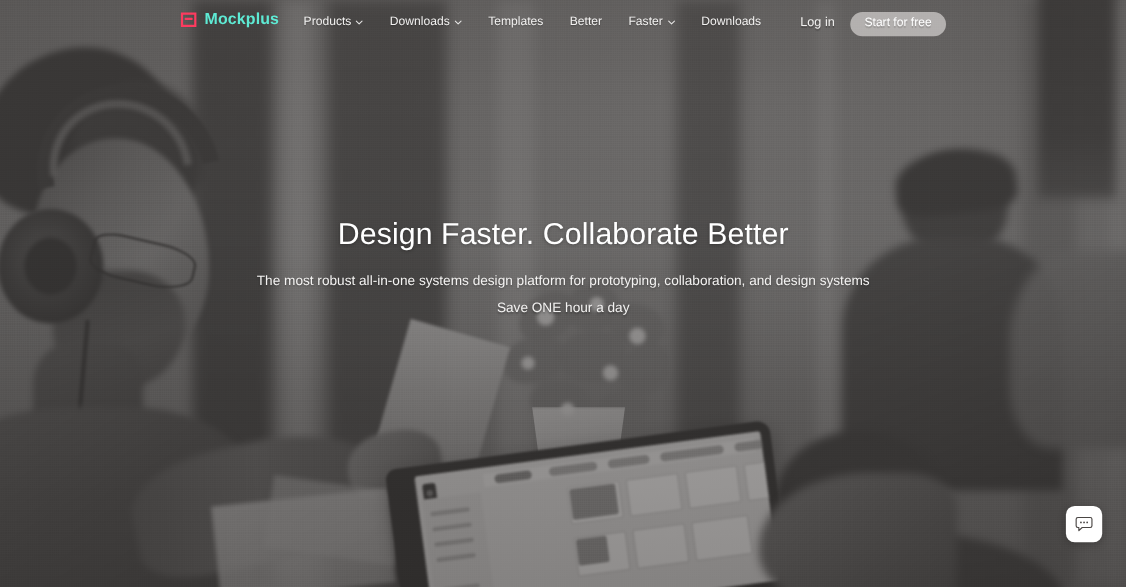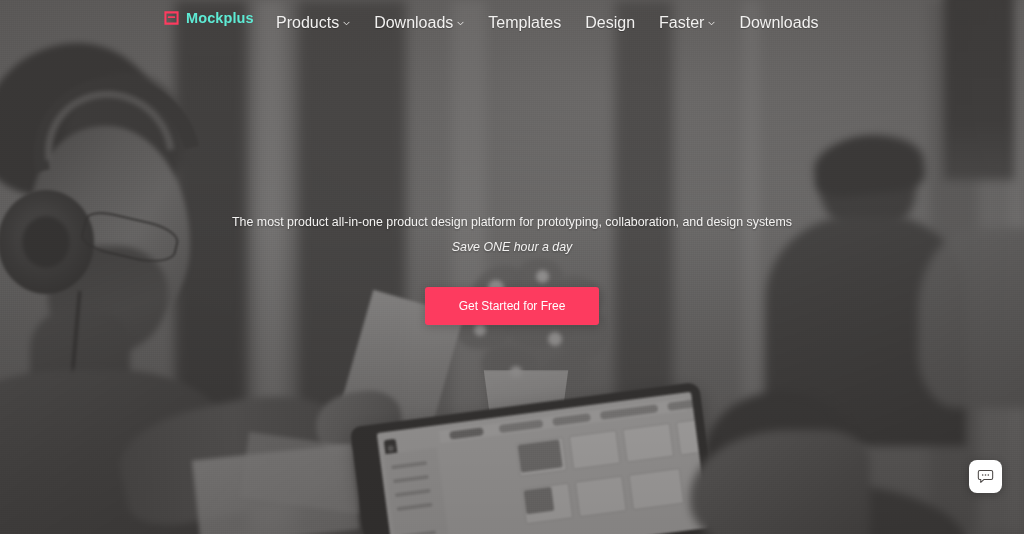--- a/index.html
+++ b/index.html
@@ -286,21 +286,21 @@
     color: #5eead4; font-size: 14.5px; font-weight: 700; letter-spacing: .1px;
     line-height: 1;
   }
 
   .nav {
     position: absolute; left: 276px; top: 15px;
     display: flex; align-items: center; gap: 24px;
   }
   .nav-item {
     display: flex; align-items: center; gap: 4px;
-    color: #f2f1f0; font-size: 16px; line-height: 1;
+    color: #f2f1f0; font-size: 11px; line-height: 1;
     cursor: pointer; white-space: nowrap;
     text-shadow: 0 1px 1px rgba(0,0,0,.25);
   }
   .caret { width: 7px; height: 5px; display: block; opacity: .92; }
 
   .auth {
     position: absolute; right: 164px; top: 11px;
     display: flex; align-items: center; gap: 14px;
   }
   .login-link {
@@ -339,21 +339,20 @@
     font-size: 12.4px;
     line-height: 1.1;
     text-shadow: 0 1px 2px rgba(0,0,0,.32);
   }
   .hero .sub2 {
     margin: 11px 0 0;
     color: #f4f3f2;
     font-size: 12.4px;
     line-height: 1.1;
     text-shadow: 0 1px 2px rgba(0,0,0,.32);
-    font-style: italic;
   }
   .cta-wrap { margin-top: 33px; }
   .cta-btn {
     display: inline-block;
     background: #fd3b5f;
     color: #ffffff;
     font-size: 12px;
     padding: 13px 34px;
     border-radius: 3px;
     line-height: 1;
@@ -515,45 +514,49 @@
         <svg class="caret" viewBox="0 0 8 5">
           <path d="M1 1 L4 4 L7 1" fill="none" stroke="#f2f1f0" stroke-width="1.1" stroke-linecap="round" stroke-linejoin="round"></path>
         </svg>
       </div>
 
       <div class="nav-item">
         <span>Templates</span>
       </div>
 
       <div class="nav-item">
-        <span>Design</span>
+        <span>Better</span>
       </div>
 
       <div class="nav-item">
         <span>Faster</span>
         <svg class="caret" viewBox="0 0 8 5">
           <path d="M1 1 L4 4 L7 1" fill="none" stroke="#f2f1f0" stroke-width="1.1" stroke-linecap="round" stroke-linejoin="round"></path>
         </svg>
       </div>
 
       <div class="nav-item">
         <span>Downloads</span>
       </div>
 
     </nav>
 
+    <div class="auth">
+      <span class="login-link">Log in</span>
+      <span class="free-btn">Start for free</span>
+    </div>
 
   </div>
 
   <div class="hero">
-    <p class="sub">The most product all-in-one product design platform for prototyping, collaboration, and design systems</p>
+    <h1>Design Faster. Collaborate Better</h1>
+    <p class="sub">The most robust all-in-one systems design platform for prototyping, collaboration, and design systems</p>
     <p class="sub2">Save ONE hour a day</p>
 
     <div class="cta-wrap">
-      <button class="cta-btn">Get Started for Free</button>
     </div>
   </div>
 
   <div class="chat-btn">
     <svg class="chat-icon" viewBox="0 0 18 18">
       <path d="M3 2.6 H15 A1.6 1.6 0 0 1 16.6 4.2 V10.6 A1.6 1.6 0 0 1 15 12.2 H7.2 L4 15.2 V12.2 H3 A1.6 1.6 0 0 1 1.4 10.6 V4.2 A1.6 1.6 0 0 1 3 2.6 Z" fill="none" stroke="#4a4644" stroke-width="1.1" stroke-linejoin="round"></path>
       <circle cx="6" cy="7.4" r=".85" fill="#4a4644"></circle>
       <circle cx="9" cy="7.4" r=".85" fill="#4a4644"></circle>
       <circle cx="12" cy="7.4" r=".85" fill="#4a4644"></circle>
     </svg>

